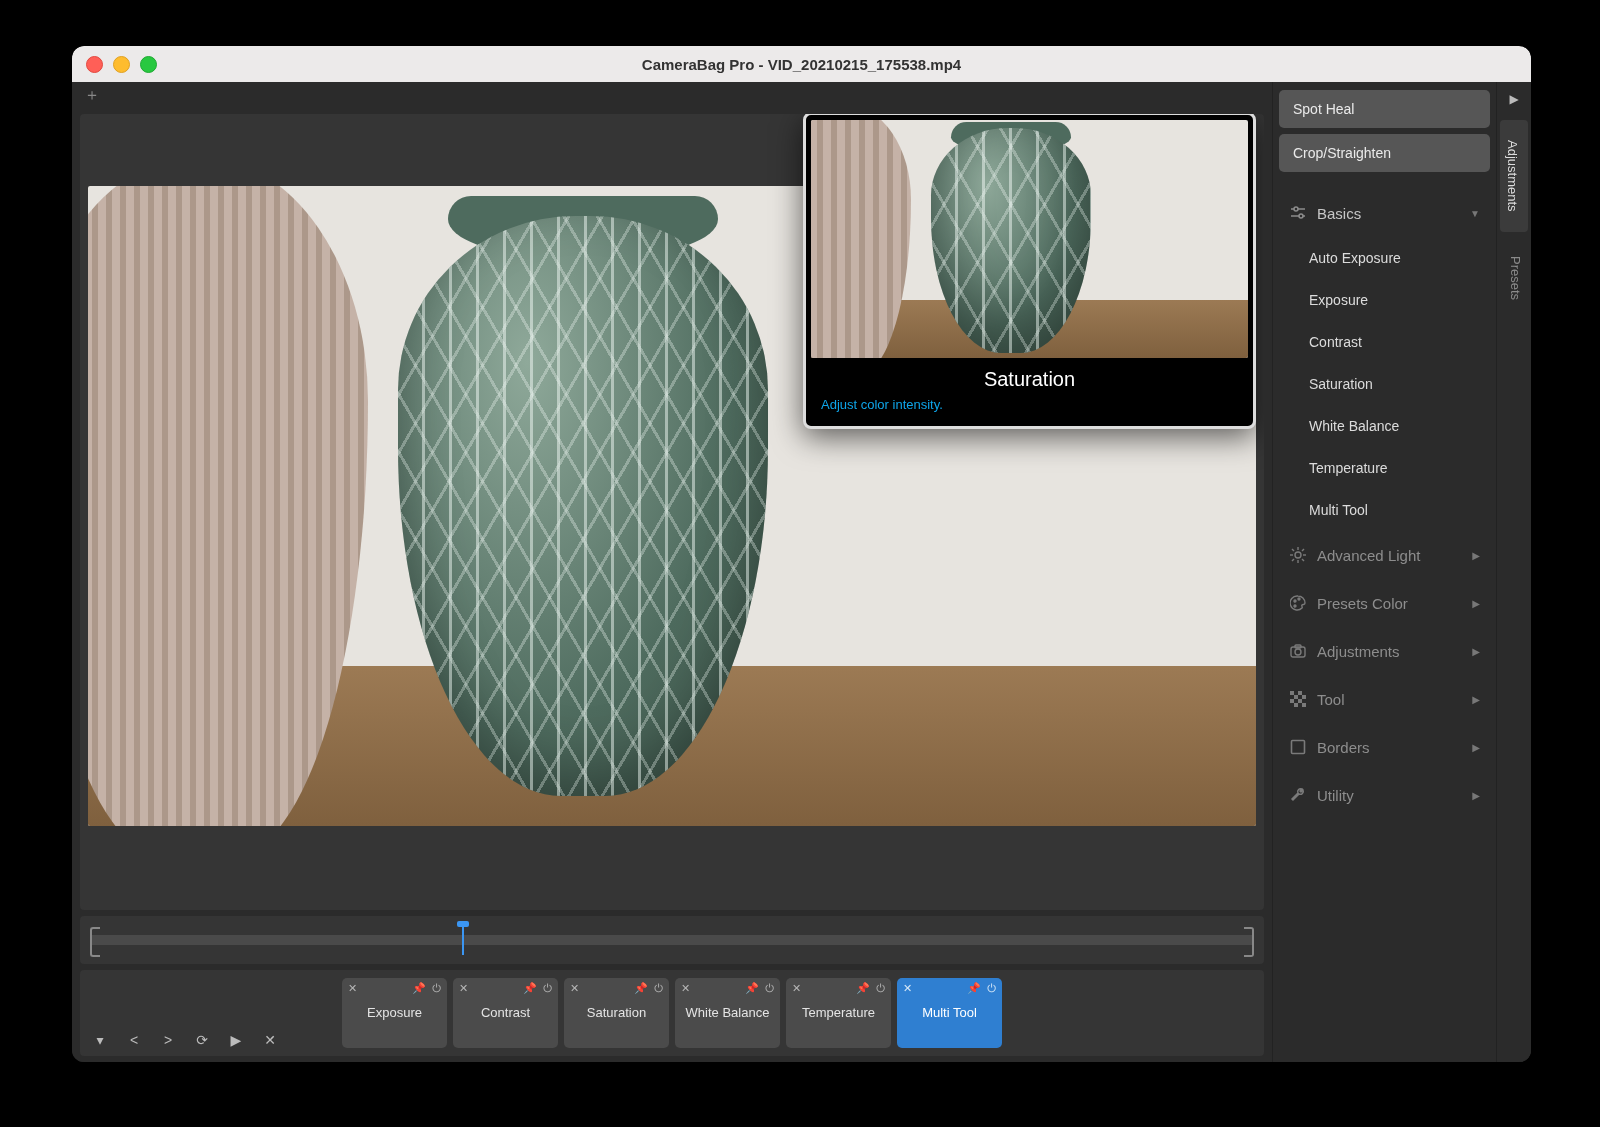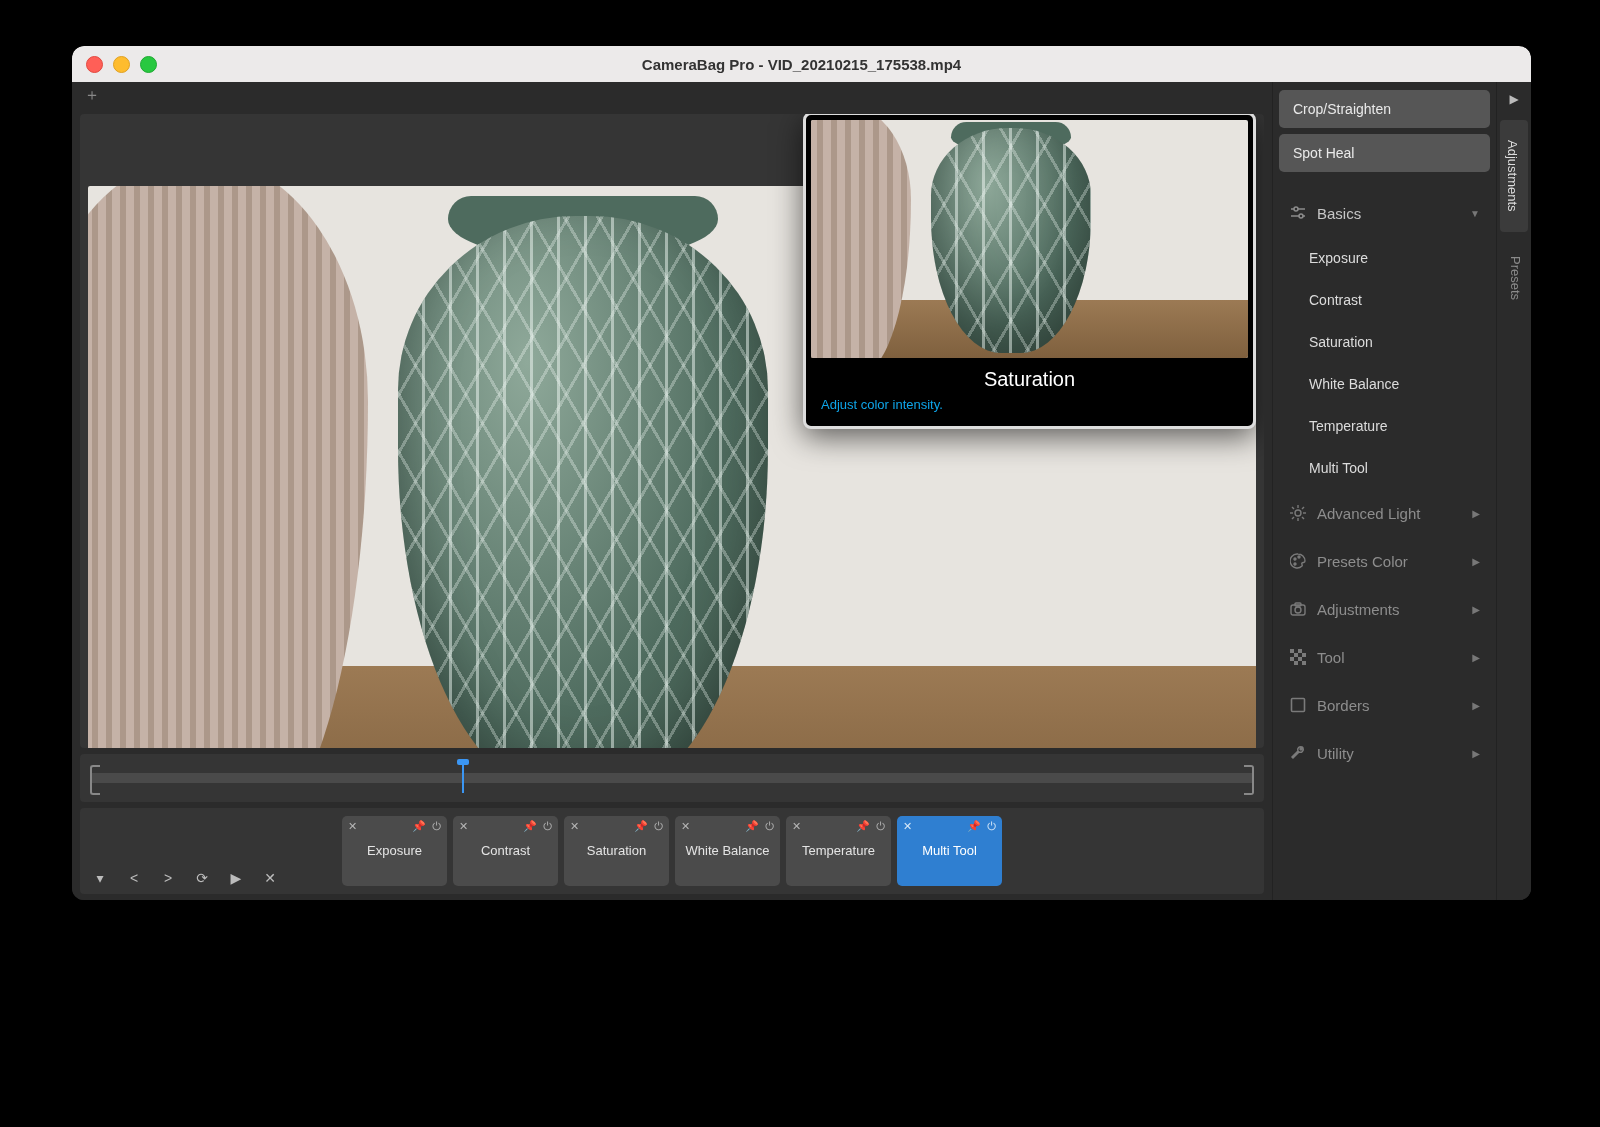--- a/index.html
+++ b/index.html
@@ -1,17 +1,17 @@
 <!DOCTYPE html>
 <html><head>
 <meta charset="utf-8">
 <style>
   html,body{margin:0;padding:0;background:#000;font-family:-apple-system,BlinkMacSystemFont,"Segoe UI",Helvetica,Arial,sans-serif;font-size:13px;color:#ddd;}
   .stage{width:1600px;height:1127px;background:#000;position:relative;}
-  .app-window{position:absolute;left:72px;top:46px;width:1459px;height:854px;background:#2b2b2b;border-radius:12px;box-shadow:0 20px 60px rgba(0,0,0,0.6);overflow:hidden;}
+  .app-window{position:absolute;left:72px;top:46px;width:1459px;height:1016px;background:#2b2b2b;border-radius:12px;box-shadow:0 20px 60px rgba(0,0,0,0.6);overflow:hidden;}
   
   .titlebar{height:36px;background:#eceaea;display:flex;align-items:center;position:relative;border-top-left-radius:12px;border-top-right-radius:12px;}
   .traffic{position:absolute;left:14px;top:10px;display:flex;gap:10px;}
   .traffic-dot{width:15px;height:15px;border-radius:50%;}
   .dot-red{background:#ff5f57;border:0.5px solid #e1483f;}
   .dot-yel{background:#febc2e;border:0.5px solid #dfa022;}
   .dot-grn{background:#28c840;border:0.5px solid #1ea932;}
   .title{flex:1;text-align:center;font-weight:600;font-size:15px;color:#333;}
   
   .body{position:absolute;top:36px;left:0;right:0;bottom:0;background:#2b2b2b;display:flex;}
@@ -192,36 +192,37 @@
             <span>&lt;</span>
             <span>&gt;</span>
             <span>⟳</span>
             <span>▶</span>
             <span>✕</span>
           </div>
         </div>
       </div>
 
       <div class="right-panel">
+        <div class="panel-btn">Spot Heal</div>
         <div class="panel-btn">Crop/Straighten</div>
-        <div class="panel-btn">Spot Heal</div>
         <div class="spacer-divider"></div>
 
         <div class="panel-section expanded">
           <span class="section-icon">
             <svg width="16" height="16" viewBox="0 0 16 16" fill="none" stroke="#8d8d8d" stroke-width="1.5">
                 <line x1="1" y1="4" x2="15" y2="4"></line>
                 <circle cx="6" cy="4" r="2" fill="#2b2b2b"></circle>
                 <line x1="1" y1="11" x2="15" y2="11"></line>
                 <circle cx="11" cy="11" r="2" fill="#2b2b2b"></circle>
               </svg>
           </span>
           <span>Basics</span>
           <span class="chev">▼</span>
         </div>
+        <div class="panel-sub">Auto Exposure</div>
         <div class="panel-sub">Exposure</div>
         <div class="panel-sub">Contrast</div>
         <div class="panel-sub">Saturation</div>
         <div class="panel-sub">White Balance</div>
         <div class="panel-sub">Temperature</div>
         <div class="panel-sub">Multi Tool</div>
 
         <div class="panel-section">
           <span class="section-icon">
             <svg width="16" height="16" viewBox="0 0 16 16" fill="none" stroke="#7a7a7a" stroke-width="1.4">

